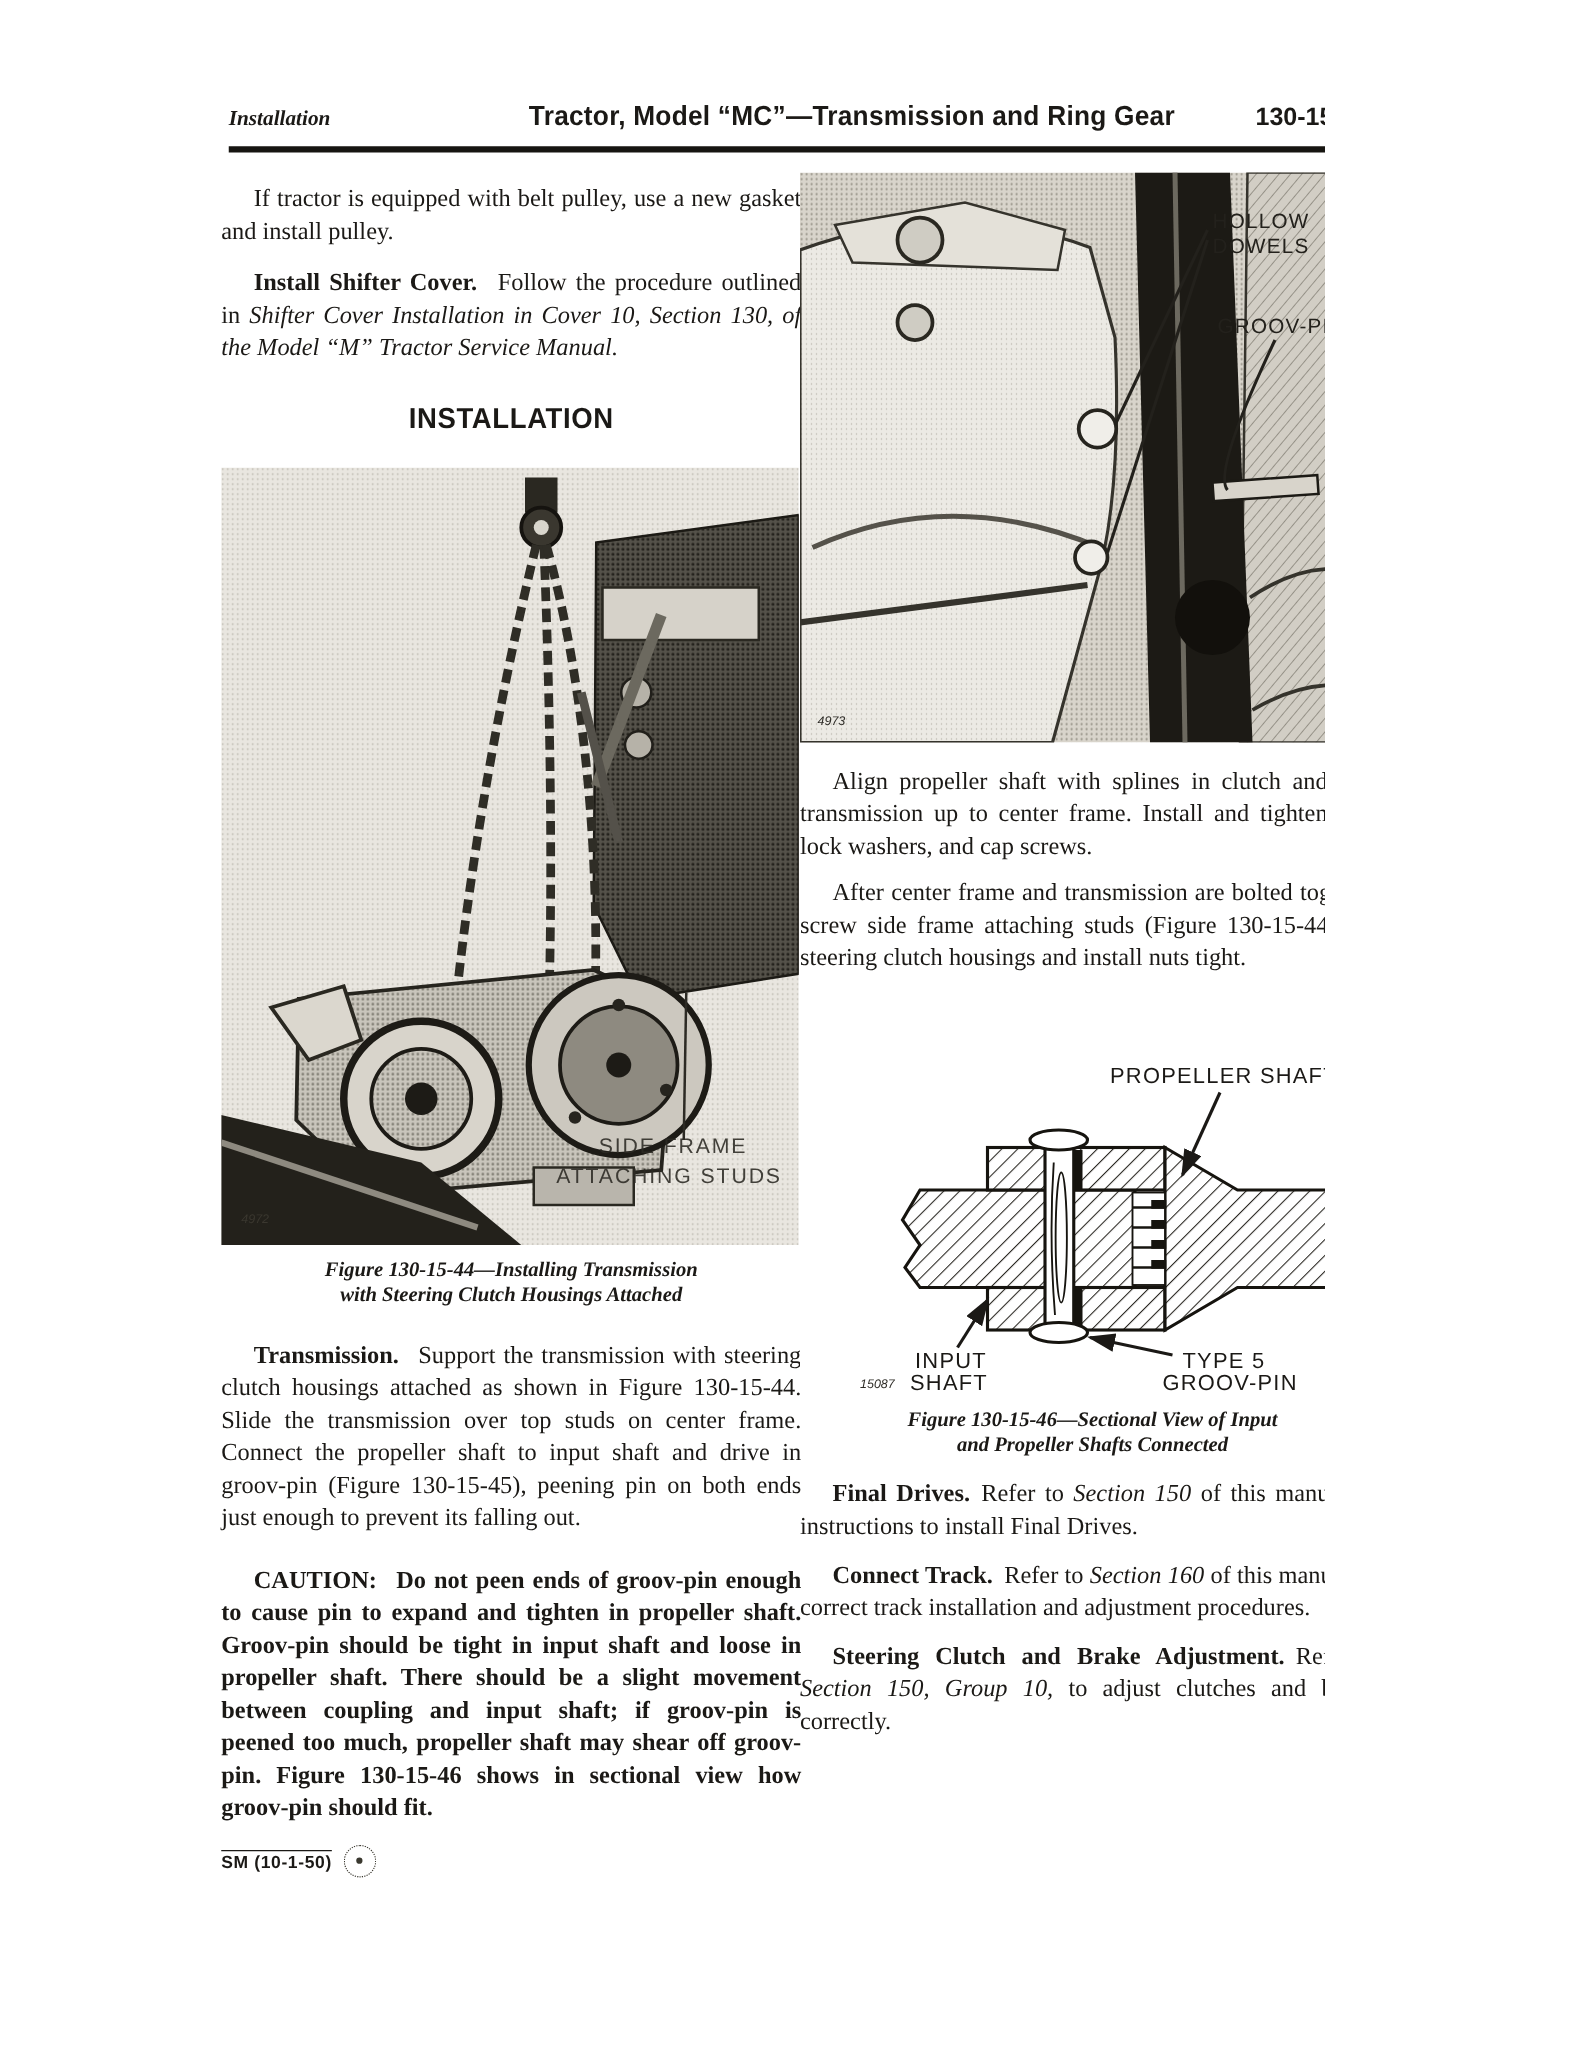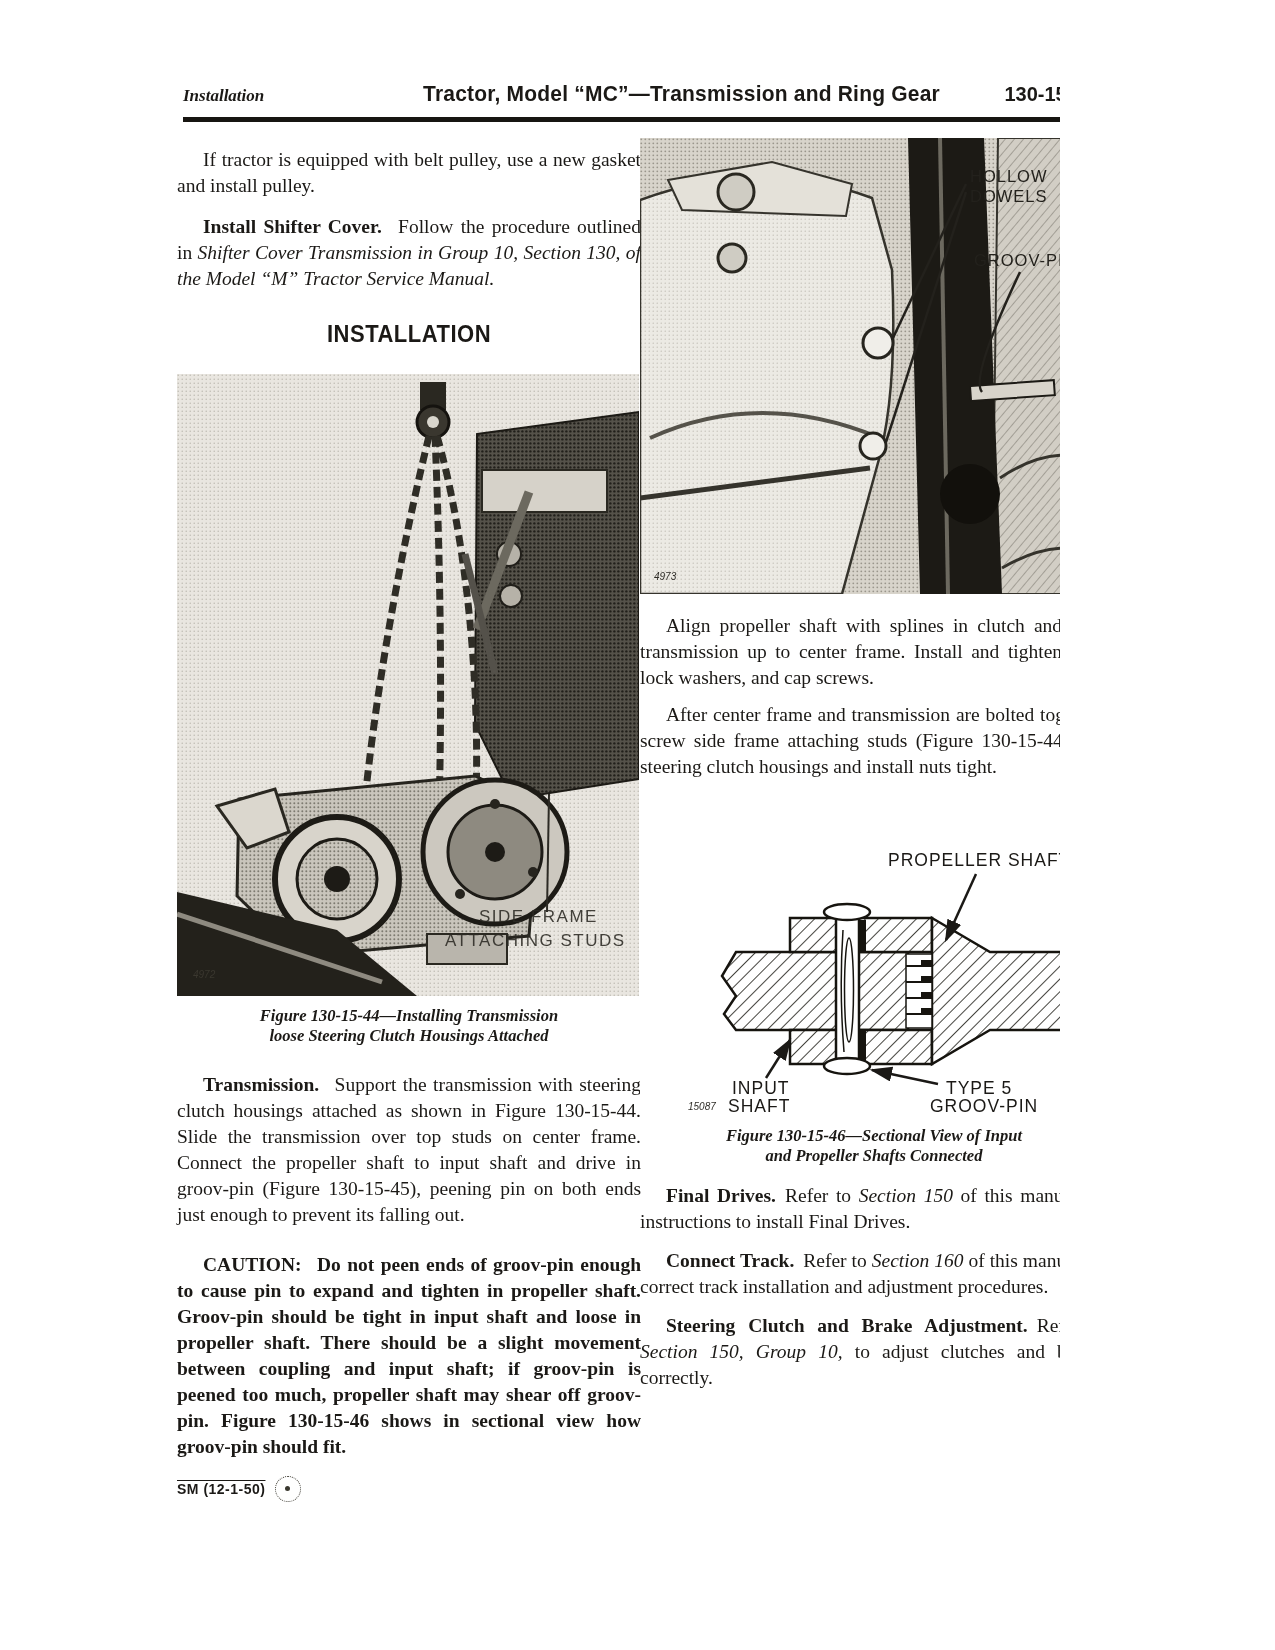--- a/index.html
+++ b/index.html
@@ -87,21 +87,21 @@
 
   <div class="col col-left">
 
     <p class="body" style="margin-top:9px">
       <span>If tractor is equipped with belt pulley, use a new gasket and install pulley.</span>
     </p>
 
     <p class="body" style="margin-top:15px">
       <span class="lead">Install Shifter Cover.</span>
       <span>Follow the procedure outlined in </span>
-      <span class="it">Shifter Cover Transmission in Group 10, Section 130, of the Model “M” Tractor Service Manual.</span>
+      <span class="it">Shifter Cover Installation in Cover 10, Section 130, of the Model “M” Tractor Service Manual.</span>
     </p>
 
     <h2 class="sect-heading" style="margin-top:30px">INSTALLATION</h2>
 
     <svg class="figure" style="margin-top:26px" width="462" height="622" viewBox="0 0 462 622" role="img">
       <defs>
         <pattern id="p44l" width="4" height="4" patternUnits="userSpaceOnUse">
           <rect width="4" height="4" fill="#e9e6e0"></rect>
             <circle cx="1.2" cy="1.2" r=".7" fill="#b9b5ac"></circle>
         </pattern>
@@ -156,35 +156,35 @@
       <rect x="250" y="560" width="80" height="30" fill="#b9b5ac" stroke="#2a2821" stroke-width="2"></rect>
 
       <text x="302" y="548" font-size="17" letter-spacing="1.5" fill="#2c2a24" opacity=".88">SIDE FRAME</text>
       <text x="268" y="572" font-size="17" letter-spacing="1.5" fill="#2c2a24" opacity=".88">ATTACHING STUDS</text>
       <line x1="370" y1="538" x2="372" y2="420" stroke="#2c2a24" stroke-width="2"></line>
       <text x="16" y="604" font-size="10" font-style="italic" fill="#3a372f">4972</text>
     </svg>
 
     <div class="fig-caption" style="margin-top:10px">
       <div>Figure 130-15-44—Installing Transmission</div>
-      <div>loose Steering Clutch Housings Attached</div>
+      <div>with Steering Clutch Housings Attached</div>
     </div>
 
     <p class="body" style="margin-top:26px">
       <span class="lead">Transmission.</span>
       <span>Support the transmission with steering clutch housings attached as shown in Figure 130-15-44. Slide the transmission over top studs on center frame. Connect the propeller shaft to input shaft and drive in groov-pin (Figure 130-15-45), peening pin on both ends just enough to prevent its falling out.</span>
     </p>
 
     <p class="body bold-para" style="margin-top:24px">
       <span class="lead">CAUTION:</span>
       <span>Do not peen ends of groov-pin enough to cause pin to expand and tighten in propeller shaft. Groov-pin should be tight in input shaft and loose in propeller shaft. There should be a slight movement between coupling and input shaft; if groov-pin is peened too much, propeller shaft may shear off groov-pin. Figure 130-15-46 shows in sectional view how groov-pin should fit.</span>
     </p>
 
     <div class="footer-line" style="margin-top:16px">
-      <span class="footer-code">SM (12-1-50)</span>
+      <span class="footer-code">SM (10-1-50)</span>
       <span class="stamp"></span>
     </div>
   </div>
 
   <div class="col col-right">
 
     <svg class="figure" width="468" height="456" viewBox="0 0 468 456" role="img">
       <defs>
         <pattern id="p45m" width="4" height="4" patternUnits="userSpaceOnUse">
           <rect width="4" height="4" fill="#d8d4cb"></rect>

